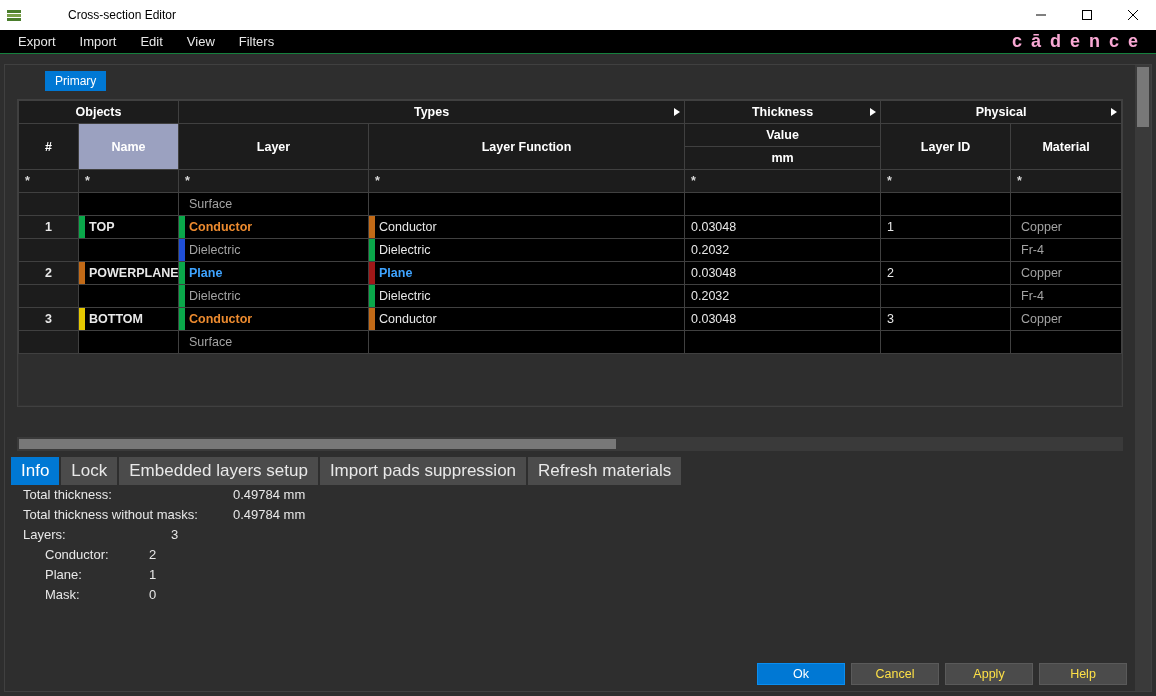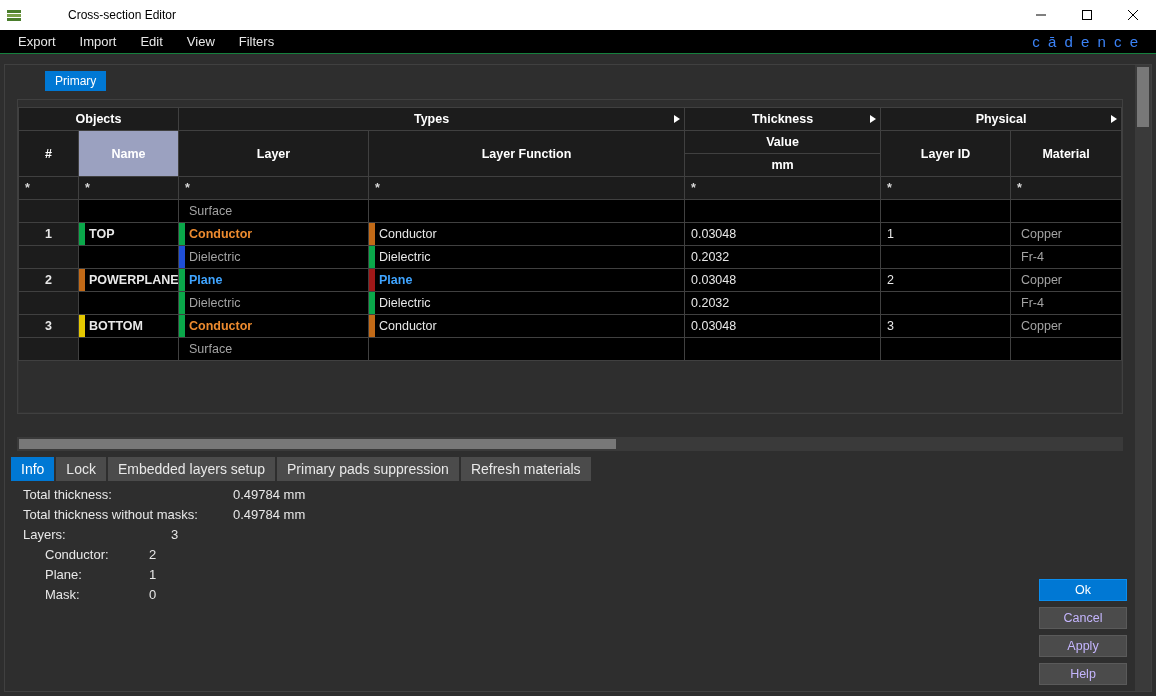--- a/index.html
+++ b/index.html
@@ -46,22 +46,23 @@
     padding: 4px 12px;
     color: #e8e8e8;
     font-size: 13px;
     cursor: default;
   }
   .brand {
     margin-left: auto;
     padding-right: 10px;
     font-family: Arial, sans-serif;
     letter-spacing: 2px;
-    font-size: 15px;
-    color: #3b82f6;
+    font-size: 18px;
+    color: #f9a8d4;
+    font-weight: bold;
   }
   
   .content {
     position: absolute;
     top: 54px; 
     left: 0; right: 0; bottom: 0;
     background: #2e2e2e;
   }
   .content-inner {
     position: absolute;
@@ -90,21 +91,21 @@
     color: #fff;
     padding: 3px 10px;
     font-size: 12px;
   }
   
   .grid-wrap {
     position: absolute;
     left: 12px; right: 28px; top: 34px;
     border: 1px solid #404040;
   }
-  table.grid { border-collapse: collapse; width: 100%; table-layout: fixed; margin-top: 7px; }
+  table.grid { border-collapse: collapse; width: 100%; table-layout: fixed; }
   table.grid th, table.grid td {
     border: 1px solid #404040;
     padding: 4px 6px;
     font-size: 12.5px;
     height: 20px;
     overflow: hidden;
     white-space: nowrap;
   }
   table.grid th {
     background: #1c1c1c;
@@ -178,46 +179,46 @@
   
   .bottom-tabs {
     position: absolute;
     left: 6px; right: 28px; top: 392px;
     display: flex; gap: 2px;
   }
   .bottom-tab {
     background: #4b4b4b;
     color: #e8e8e8;
     padding: 4px 10px;
-    font-size: 14px;
+    font-size: 17px;
     cursor: default;
   }
   .bottom-tab.active { background: #0078d4; color: #fff; }
   .info-panel {
     position: absolute;
     left: 10px; right: 28px; top: 420px;
     font-size: 13px;
     line-height: 20px;
     margin-left: 8px;
   }
   .info-row { display: flex; }
   .info-label { width: 210px; }
   .info-sub { padding-left: 22px; width: 126px; }
   .info-val { }
   
   .footer {
     position: absolute;
     right: 24px; bottom: 6px;
-    display: flex; gap: 6px; flex-direction: column;
+    display: flex; gap: 6px;
   }
   .footer .btn {
     width: 88px; height: 22px;
     background: #4b4b4b;
     border: 1px solid #5a5a5a;
-    color: #c4b5fd;
+    color: #fde047;
     font-size: 12.5px;
     display: flex; align-items: center; justify-content: center;
     cursor: default;
   }
   .footer .btn.primary { background: #0078d4; border-color: #0a8ef0; color:#fff; }
 </style>
 </head>
 <body>
 
 <div class="titlebar">
@@ -392,21 +393,21 @@
     </div>
 
     <div class="hscroll">
       <div class="hscroll-thumb"></div>
     </div>
 
     <div class="bottom-tabs">
       <div class="bottom-tab active">Info</div>
       <div class="bottom-tab">Lock</div>
       <div class="bottom-tab">Embedded layers setup</div>
-      <div class="bottom-tab">Primary pads suppression</div>
+      <div class="bottom-tab">Import pads suppression</div>
       <div class="bottom-tab">Refresh materials</div>
     </div>
 
     <div class="info-panel">
       <div class="info-row">
         <div class="info-label">Total thickness:</div>
         <div class="info-val">0.49784 mm</div>
       </div>
       <div class="info-row">
         <div class="info-label">Total thickness without masks:</div>

